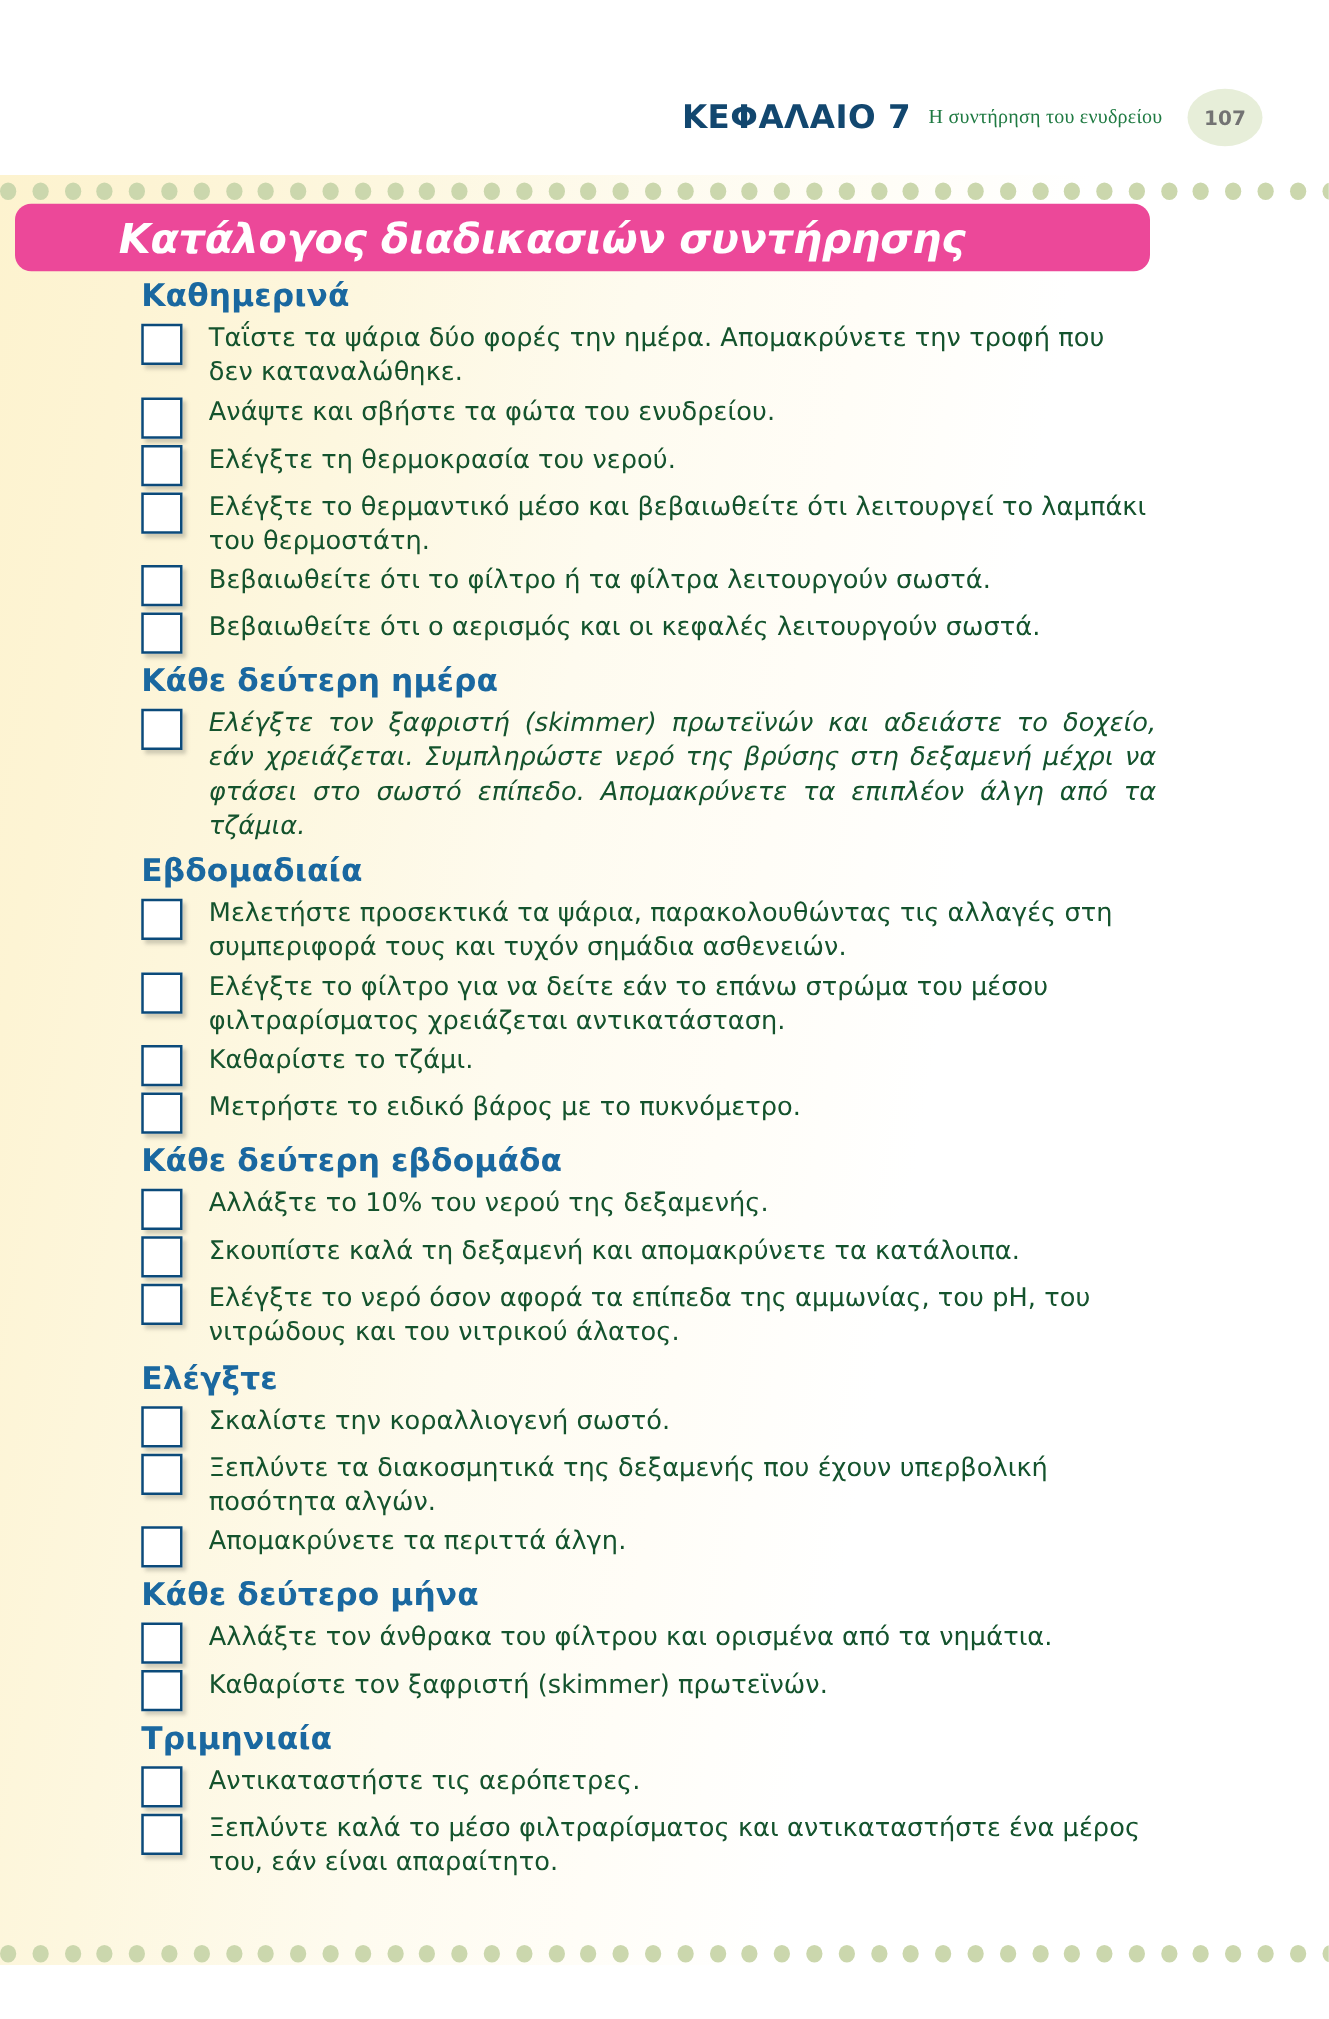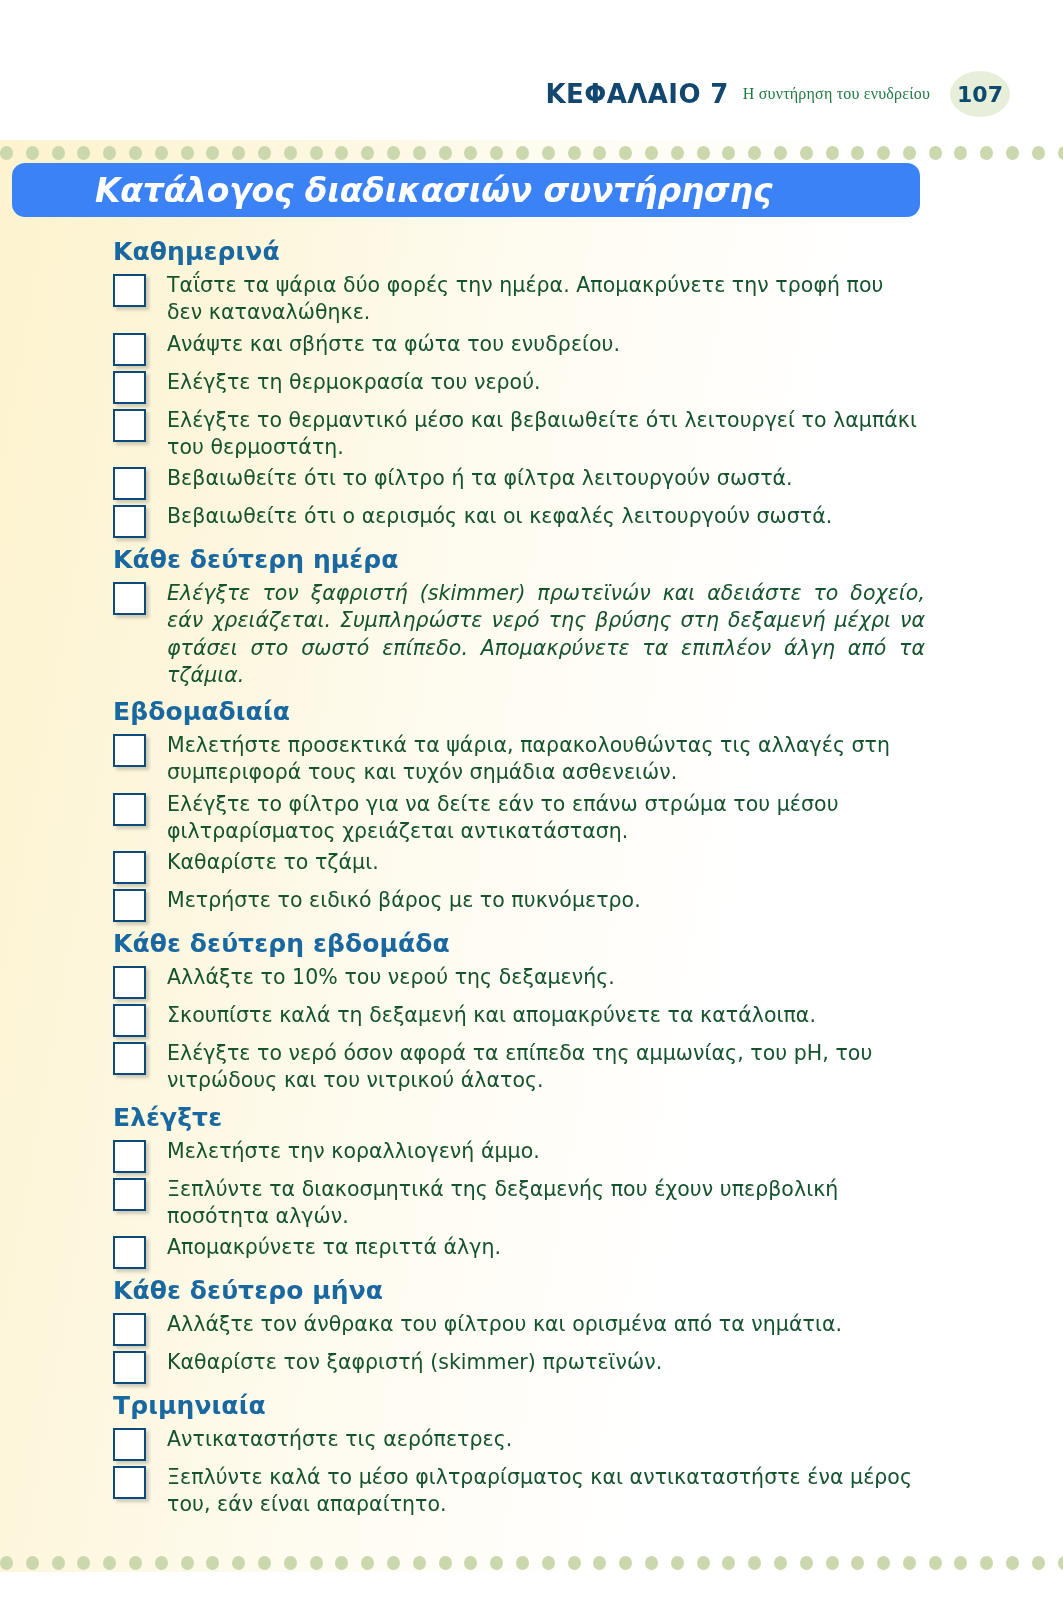--- a/index.html
+++ b/index.html
@@ -45,22 +45,22 @@
   }
   .page-badge {
     width: 60px;
     height: 46px;
     border-radius: 50%;
     background: #e7eed9;
     display: flex;
     align-items: center;
     justify-content: center;
     font-weight: bold;
-    font-size: 22px;
-    color: #0c4a6e;
+    font-size: 16px;
+    color: #737373;
     margin-left: 6px;
   }
 
   
   .panel {
     position: absolute;
     left: 0;
     top: 140px;
     width: 1063px;
     height: 1432px;
@@ -97,42 +97,42 @@
   .dot-rule.top { top: 142px; }
   .dot-rule.bottom { top: 1552px; }
 
   
   .banner {
     position: absolute;
     left: 12px;
     top: 163px;
     width: 908px;
     height: 54px;
-    background: #3b82f6;
+    background: #ec4899;
     border-radius: 13px;
     display: flex;
     align-items: center;
     z-index: 5;
   }
   .banner-text {
     color: #ffffff;
     font-size: 33px;
     font-weight: bold;
     font-style: italic;
     letter-spacing: -0.2px;
     padding-left: 83px;
     font-family: "DejaVu Sans", "Liberation Sans", sans-serif;
     white-space: nowrap;
   }
 
   
   .content {
     position: absolute;
     left: 0;
-    top: 237px;
+    top: 222px;
     width: 1063px;
     z-index: 6;
   }
   .section { margin: 0; }
   .section-heading {
     color: #1a68a0;
     font-weight: bold;
     font-size: 25px;
     padding-left: 113px;
     margin: 0 0 6px 0;
@@ -350,21 +350,21 @@
           <span class="checkbox"></span>
           <span class="item-text">Ελέγξτε το νερό όσον αφορά τα επίπεδα της αμμωνίας, του pH, του νιτρώδους και του νιτρικού άλατος.</span>
         </div>
       </div>
     </div>
     <div class="section">
       <div class="section-heading">Ελέγξτε</div>
       <div class="items">
         <div class="item">
           <span class="checkbox"></span>
-          <span class="item-text">Μελετήστε την κοραλλιογενή άμμο.</span>
+          <span class="item-text">Σκαλίστε την κοραλλιογενή σωστό.</span>
         </div>
         <div class="item">
           <span class="checkbox"></span>
           <span class="item-text">Ξεπλύντε τα διακοσμητικά της δεξαμενής που έχουν υπερβολική ποσότητα αλγών.</span>
         </div>
         <div class="item">
           <span class="checkbox"></span>
           <span class="item-text">Απομακρύνετε τα περιττά άλγη.</span>
         </div>
       </div>

